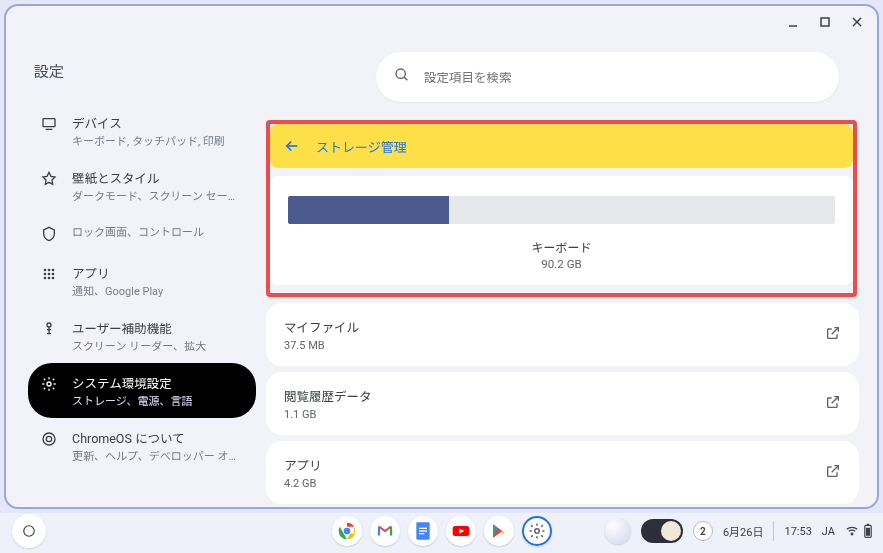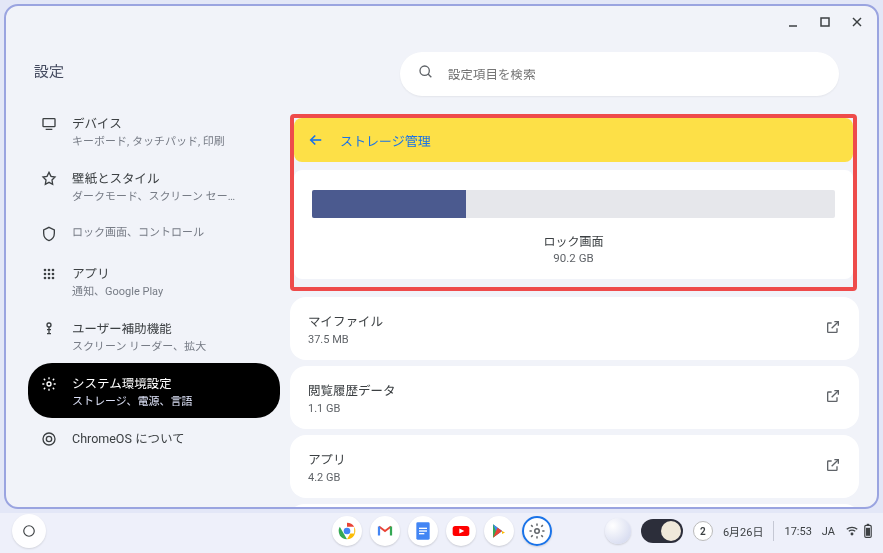--- a/index.html
+++ b/index.html
@@ -26,21 +26,21 @@
     }
     .titlebar .win-btn {
       width: 24px; height: 24px;
       display: flex; align-items: center; justify-content: center;
       color: #3c4043; border-radius: 50%;
     }
     
     .content-row { flex: 1; display: flex; overflow: hidden; }
     
     .sidebar {
-      width: 284px;
+      width: 260px;
       padding: 10px 10px 10px 22px;
       overflow-y: auto;
     }
     .sidebar-title {
       color: #444a5f;
       font-size: 15px;
       padding: 12px 10px 22px 6px;
     }
     .side-item {
       display: flex;
@@ -76,21 +76,21 @@
       flex: 1;
       display: flex;
       flex-direction: column;
       overflow: hidden;
       padding: 4px 18px 0 0;
     }
     
     .search-pill {
       background: #fff;
       border-radius: 26px;
-      height: 44px;
+      height: 50px;
       margin: 10px 20px 18px 110px;
       display: flex;
       align-items: center;
       padding: 0 18px;
       gap: 14px;
       box-shadow: 0 1px 2px rgba(0,0,0,0.06);
     }
     .search-pill input {
       border: none; outline: none;
       flex: 1; font-size: 12.5px;
@@ -324,20 +324,21 @@
           </div>
           <div class="side-item">
             <span class="icon-slot">
               <svg width="16" height="16" viewBox="0 0 24 24" fill="none" stroke="currentColor" stroke-width="2">
                 <circle cx="12" cy="12" r="9"></circle>
                 <circle cx="12" cy="12" r="4"></circle>
               </svg>
             </span>
             <span class="labels">
               <div class="label-main">ChromeOS について</div>
+              <div class="label-sub">更新、ヘルプ、デベロッパー オ…</div>
             </span>
           </div>
         </div>
     </div>
 
     <div class="main-col">
       <div class="search-pill">
         <span>
           <svg width="16" height="16" viewBox="0 0 24 24" fill="none" stroke="#5f6368" stroke-width="2">
               <circle cx="10" cy="10" r="7"></circle>
@@ -358,21 +359,21 @@
             </span>
             <span class="title">ストレージ管理</span>
           </div>
 
           <div class="panel">
             <div class="storage-bar">
               <div class="fill" id="storage-fill" style="width: 29.5%;"></div>
             </div>
             <div class="storage-labels">
               <div class="col">
-                <div class="lbl">ロック画面</div>
+                <div class="lbl">キーボード</div>
                 <div class="val">90.2 GB</div>
               </div>
             </div>
           </div>
         </div>
 
         <div id="storage-rows">
             <div class="row-item">
               <div class="info">
                 <div class="t">マイファイル</div>

